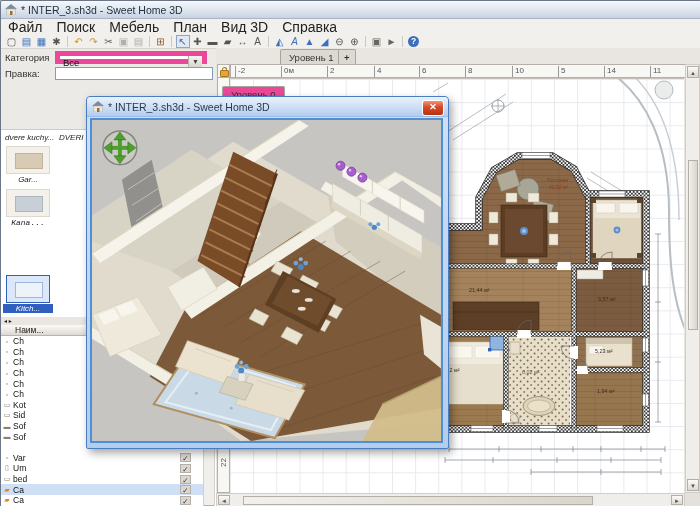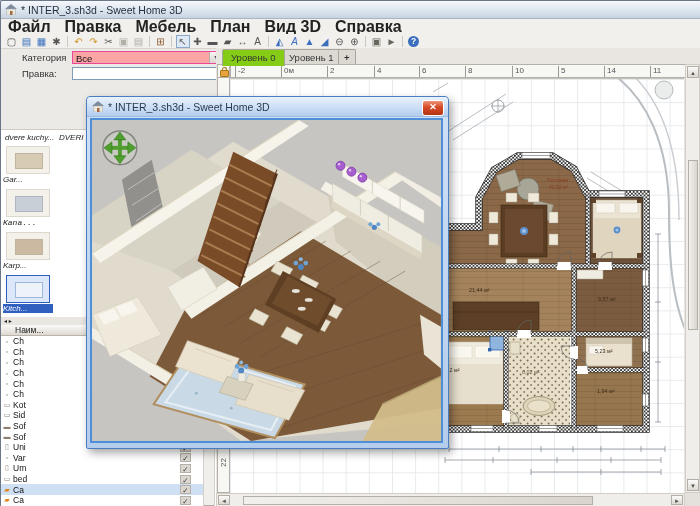--- a/index.html
+++ b/index.html
@@ -4,37 +4,37 @@
 <style>
   html,body{margin:0;padding:0;background:#9aa4ad;font-family:"Liberation Sans",sans-serif;}
   #app{position:relative;width:700px;height:506px;background:#eceae6;overflow:hidden;border:1px solid #6b7787;border-radius:3px 3px 0 0;}
   .abs{position:absolute;}
   
   #titlebar{left:0;top:0;width:700px;height:18px;background:linear-gradient(#f5f8fc,#dde5ef 55%,#c8d3e1);border-bottom:1px solid #aab4c2;display:flex;align-items:center;padding-left:4px;box-sizing:border-box;}
   #titlebar .ttl{font-size:10.5px;color:#25313f;margin-left:4px;white-space:nowrap;}
   .appicon{width:12px;height:11px;display:inline-block;}
   
   #menubar{left:0;top:18px;width:700px;height:15px;background:#f2f0ed;border-bottom:1px solid #e0ddd7;display:flex;align-items:center;}
-  #menubar span{font-size:16px;color:#222;padding:0 7px;font-weight:bold;}
+  #menubar span{font-size:14px;color:#222;padding:0 7px;}
   
   #toolbar{left:0;top:33px;width:700px;height:15px;background:#f2f0ed;border-bottom:1px solid #d8d4cd;display:flex;align-items:center;padding-left:3px;box-sizing:border-box;}
   .tb{width:14px;height:13px;font-size:10px;line-height:13px;text-align:center;color:#555;margin:0 0.5px;display:inline-block;} .tb.blue{color:#3b6fbd;} .tb.gold{color:#cf9427;} .tb.dis{color:#b2aea8;}
   .tb.active{border:1px solid #8aa6c8;background:#dfe9f5;box-sizing:border-box;line-height:11px;}
   .tb.help{background:#3b6fbd;color:#fff;border-radius:50%;width:11px;height:11px;line-height:11px;font-size:8.5px;font-weight:bold;margin:0 2px;}
   .tsep{width:1px;height:11px;background:#ccc8c1;margin:0 3px;display:inline-block;}
   
   #leftpanel{left:0;top:48px;width:215px;height:458px;background:#eceae6;}
-  .frow{position:absolute;left:0;width:215px;height:15px;display:flex;align-items:center;padding-left:17px;}
+  .frow{position:absolute;left:0;width:215px;height:15px;display:flex;align-items:center;}
   .flabel{font-size:9.5px;color:#333;padding-left:4px;width:50px;}
-  .combo{position:relative;width:152px;height:13px;background:#fca5a5;border:1px solid #ec4899;font-size:9.5px;line-height:13px;padding-left:3px;box-sizing:border-box;color:#111;}
+  .combo{position:relative;width:152px;height:13px;background:#ffffff;border:5px solid #ec4899;font-size:9.5px;line-height:13px;padding-left:3px;box-sizing:border-box;color:#111;}
   .combo .arr{position:absolute;right:0;top:0;width:13px;height:11px;background:linear-gradient(#f5f4f1,#d9d5ce);border-left:1px solid #b5b1a9;font-size:7px;text-align:center;line-height:11px;color:#444;}
   .tinput{width:152px;height:11px;background:#fff;border:1px solid #7f9db9;font-size:9.5px;padding:0 2px;font-family:"Liberation Sans",sans-serif;}
   #catalog{left:0;top:80px;width:215px;height:188px;background:#fff;border-top:1px solid #cfcbc4;}
   .catname{position:absolute;font-size:8px;font-style:italic;color:#222;white-space:nowrap;}
-  .catitem{position:absolute;width:50px;text-align:left;}
+  .catitem{position:absolute;width:50px;text-align:center;}
   .catthumb{width:42px;height:26px;margin:0 auto;background:#f4f1ea;border:1px solid #ddd8cf;position:relative;}
   .catthumb .blob{position:absolute;left:8px;top:6px;width:26px;height:14px;background:#d8cbb4;border:1px solid #c0b49c;}
   .catitem .clabel{font-size:8px;font-style:italic;color:#222;margin-top:1px;white-space:nowrap;overflow:hidden;}
   .catitem.sel .catthumb{background:#dce8fa;border:1px solid #2f5fbf;}
   .catitem.sel .clabel{background:#2f5fbf;color:#fff;}
   .vscroll{position:absolute;width:12px;background:#f1efec;border:1px solid #d4d0c9;box-sizing:border-box;}
   .sbtn{position:absolute;left:0;width:10px;height:11px;background:linear-gradient(#fcfbfa,#dcd8d1);border:1px solid #b9b4ac;font-size:6px;text-align:center;line-height:11px;color:#555;box-sizing:border-box;}
   .sthumb{position:absolute;left:0;width:10px;background:linear-gradient(90deg,#f2f0ec,#d9d5cd);border:1px solid #b3aea6;box-sizing:border-box;}
   #splitter{left:0;top:268px;width:215px;height:8px;background:#e9e6e1;font-size:6px;color:#222;line-height:8px;padding-left:3px;box-sizing:border-box;}
   
@@ -45,21 +45,21 @@
   .trow .ic{width:12px;text-align:center;font-size:7px;color:#8a7f6f;}
   .trow .ic.or{color:#e0861a;}
   .trow .nm{width:88px;white-space:nowrap;overflow:hidden;}
   .trow .n1{width:24px;text-align:right;}
   .trow .n2{width:20px;text-align:right;}
   .trow .n3{width:26px;text-align:right;}
   .trow .ck{width:13px;margin-left:9px;height:9px;background:#dbd7d0;border:1px solid #b5b0a8;font-size:7.5px;line-height:9px;text-align:center;color:#333;box-sizing:border-box;width:11px;}
   
   #planpanel{left:215px;top:47px;width:485px;height:459px;background:#e9e6e2;}
   .tab{position:absolute;top:1px;height:15px;font-size:9.5px;line-height:15px;padding:0 8px;border:1px solid #a8a49c;border-bottom:none;background:#dcd8d2;color:#333;border-radius:2px 2px 0 0;}
-  .tab.active{background:#84cc16;height:16px;z-index:2;}
+  .tab.active{background:#ec4899;height:16px;z-index:2;margin-top:37px;}
   .tab.plus{padding:0 5px;font-weight:bold;}
   #hruler{left:14px;top:16px;width:455px;height:14px;background:#f7f7f4;border:1px solid #b5b1aa;border-right:none;box-sizing:border-box;}
   #hruler span{position:absolute;top:1px;font-size:8px;color:#555;border-left:1px solid #999;padding-left:2px;height:11px;}
   #lockbox{left:1px;top:16px;width:13px;height:14px;background:#f7f7f4;border:1px solid #b5b1aa;box-sizing:border-box;}
   .padlock{position:absolute;left:2px;top:5px;width:7px;height:5px;background:#e8a33d;border:1px solid #a87818;border-radius:1px;}
   .padlock:before{content:"";position:absolute;left:1px;top:-4px;width:3px;height:3px;border:1.5px solid #a87818;border-bottom:none;border-radius:3px 3px 0 0;}
   #vruler{left:1px;top:30px;width:13px;height:415px;background:#f7f7f4;border:1px solid #b5b1aa;border-top:none;box-sizing:border-box;}
   #vruler span{position:absolute;left:1px;top:380px;font-size:8px;color:#555;transform:rotate(-90deg);}
   #plancanvas{left:14px;top:30px;width:454px;height:415px;background-color:#fff;background-image:linear-gradient(#e7eaed 1px,transparent 1px),linear-gradient(90deg,#e7eaed 1px,transparent 1px);background-size:23.15px 23.15px;border-top:1px solid #c5c1ba;overflow:hidden;}
   #vsb{left:469px;top:16px;width:15px;height:429px;background:#f0eeeb;border:1px solid #d2cec7;box-sizing:border-box;}
@@ -82,21 +82,21 @@
     <svg class="appicon" viewBox="0 0 12 11">
         <polygon points="6,0 12,5 0,5" fill="#7f8b9c"></polygon>
         <rect x="1.5" y="5" width="9" height="6" fill="#ece7db" stroke="#9aa" stroke-width="0.5"></rect>
         <rect x="5" y="7" width="2.5" height="4" fill="#a06a45"></rect>
       </svg>
     <span class="ttl">* INTER_3.sh3d - Sweet Home 3D</span>
   </div>
 
   <div class="abs" id="menubar">
     <span>Файл</span>
-    <span>Правка</span>
+    <span>Поиск</span>
     <span>Мебель</span>
     <span>План</span>
     <span>Вид 3D</span>
     <span>Справка</span>
   </div>
 
   <div class="abs" id="toolbar">
     <span class="tb">▢</span>
     <span class="tb blue">▤</span>
     <span class="tb blue">▦</span>
@@ -154,26 +154,20 @@
             <div class="blob"></div>
           </div>
         <div class="clabel">Gar...</div>
       </div>
       <div class="catitem" style="left:2px;top:59px;font-family:Liberation Mono, monospace;">
         <div class="catthumb">
             <div class="blob" style="background:#c9cfd6;border-color:#aeb6bf;"></div>
           </div>
         <div class="clabel">Kana...</div>
       </div>
-      <div class="catitem" style="left:2px;top:102px;">
-        <div class="catthumb">
-            <div class="blob" style="background:#cbb9a2;"></div>
-          </div>
-        <div class="clabel">Karp...</div>
-      </div>
       <div class="catitem sel" style="left:2px;top:145px;">
         <div class="catthumb">
             <div class="blob" style="background:#eef3fa;border-color:#9db9dd;"></div>
           </div>
         <div class="clabel">Kitch...</div>
       </div>
 
       <div class="vscroll" style="left:202px;top:0;height:188px;">
         <div class="sbtn" style="top:0;">▲</div>
         <div class="sthumb" style="top:12px;height:40px;"></div>
@@ -253,28 +247,20 @@
           <span class="ic">▬</span>
           <span class="nm">Sof</span>
           <span class="n1"></span>
           <span class="n2"></span>
           <span class="n3"></span>
           <span class="ck">✓</span>
         </div>
       <div class="trow" style="top:106.4px;">
           <span class="ic">▬</span>
           <span class="nm">Sof</span>
-          <span class="n1"></span>
-          <span class="n2"></span>
-          <span class="n3"></span>
-          <span class="ck">✓</span>
-        </div>
-      <div class="trow" style="top:117px;">
-          <span class="ic">▯</span>
-          <span class="nm">Uni</span>
           <span class="n1"></span>
           <span class="n2"></span>
           <span class="n3"></span>
           <span class="ck">✓</span>
         </div>
       <div class="trow" style="top:127.6px;">
           <span class="ic">▫</span>
           <span class="nm">Var</span>
           <span class="n1"></span>
           <span class="n2"></span>

